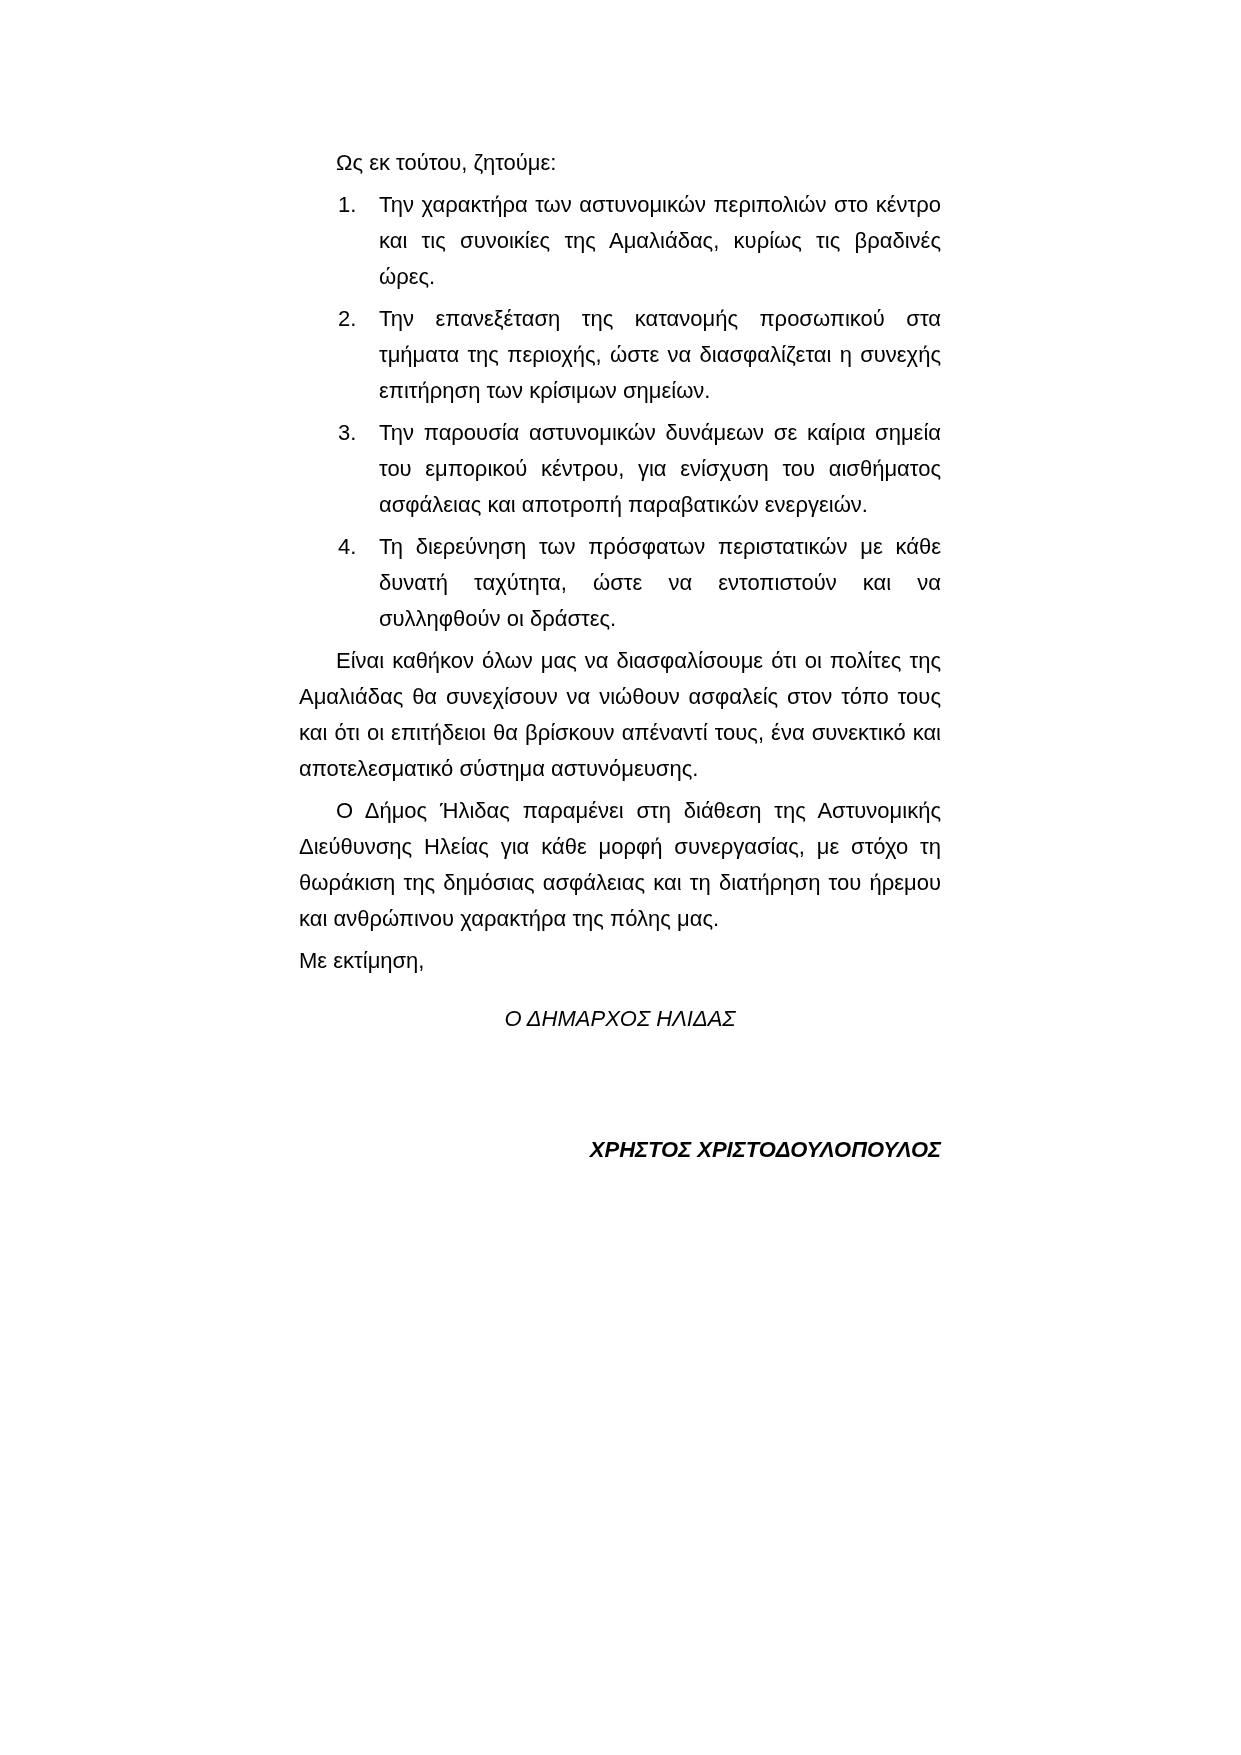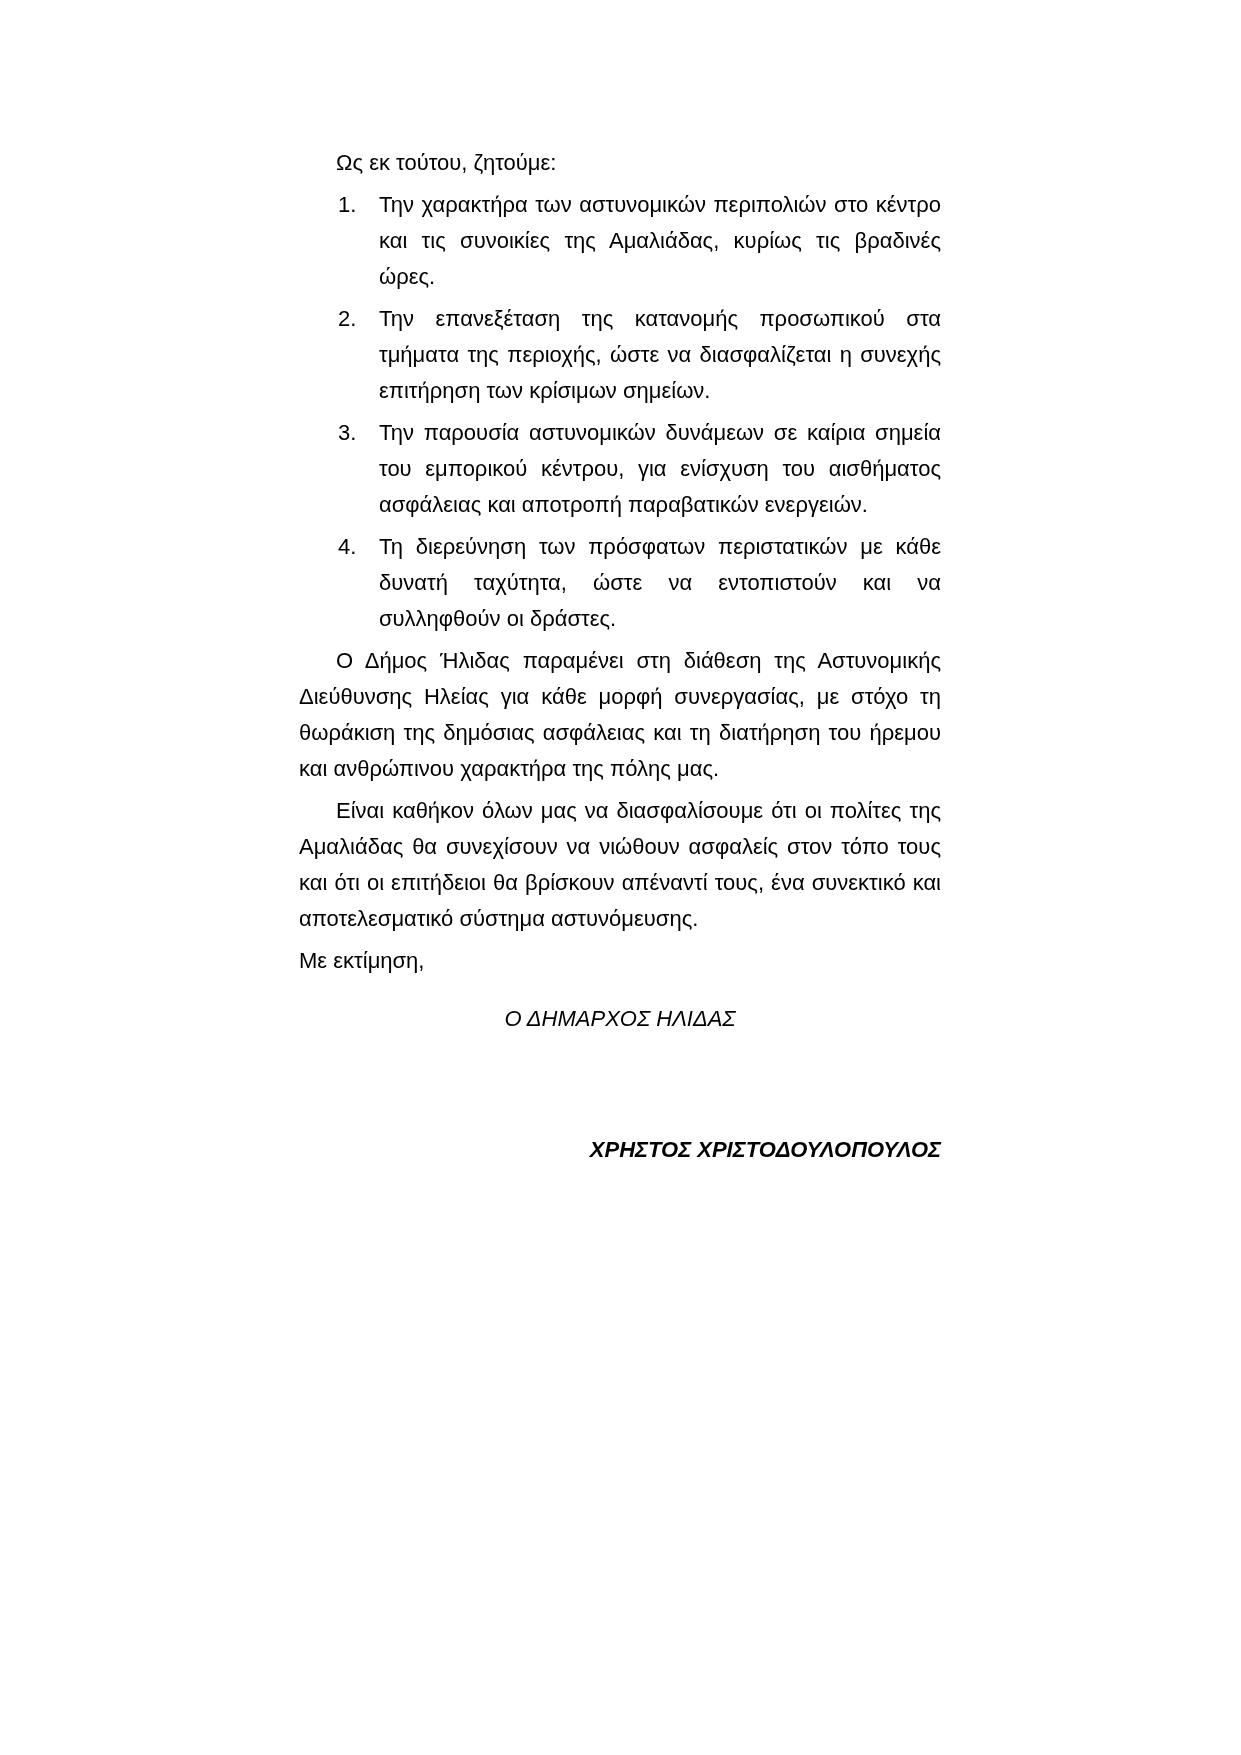--- a/index.html
+++ b/index.html
@@ -88,23 +88,23 @@
       <span class="li-text">Την παρουσία αστυνομικών δυνάμεων σε καίρια σημεία του εμπορικού κέντρου, για ενίσχυση του αισθήματος ασφάλειας και αποτροπή παραβατικών ενεργειών.</span>
     </div>
 
     <div class="request-item">
       <span class="num">4.</span>
       <span class="li-text">Τη διερεύνηση των πρόσφατων περιστατικών με κάθε δυνατή ταχύτητα, ώστε να εντοπιστούν και να συλληφθούν οι δράστες.</span>
     </div>
 
   </div>
 
+  <p class="body-para">Είναι καθήκον όλων μας να διασφαλίσουμε ότι οι πολίτες της Αμαλιάδας θα συνεχίσουν να νιώθουν ασφαλείς στον τόπο τους και ότι οι επιτήδειοι θα βρίσκουν απέναντί τους, ένα συνεκτικό και αποτελεσματικό σύστημα αστυνόμευσης.</p>
+
   <p class="body-para">Ο Δήμος Ήλιδας παραμένει στη διάθεση της Αστυνομικής Διεύθυνσης Ηλείας για κάθε μορφή συνεργασίας, με στόχο τη θωράκιση της δημόσιας ασφάλειας και τη διατήρηση του ήρεμου και ανθρώπινου χαρακτήρα της πόλης μας.</p>
-
-  <p class="body-para">Είναι καθήκον όλων μας να διασφαλίσουμε ότι οι πολίτες της Αμαλιάδας θα συνεχίσουν να νιώθουν ασφαλείς στον τόπο τους και ότι οι επιτήδειοι θα βρίσκουν απέναντί τους, ένα συνεκτικό και αποτελεσματικό σύστημα αστυνόμευσης.</p>
 
   <p class="closing">Με εκτίμηση,</p>
 
   <p class="sig-title">Ο ΔΗΜΑΡΧΟΣ ΗΛΙΔΑΣ</p>
 
   <p class="sig-name">ΧΡΗΣΤΟΣ ΧΡΙΣΤΟΔΟΥΛΟΠΟΥΛΟΣ</p>
 
 </div>
 
 </body></html>

